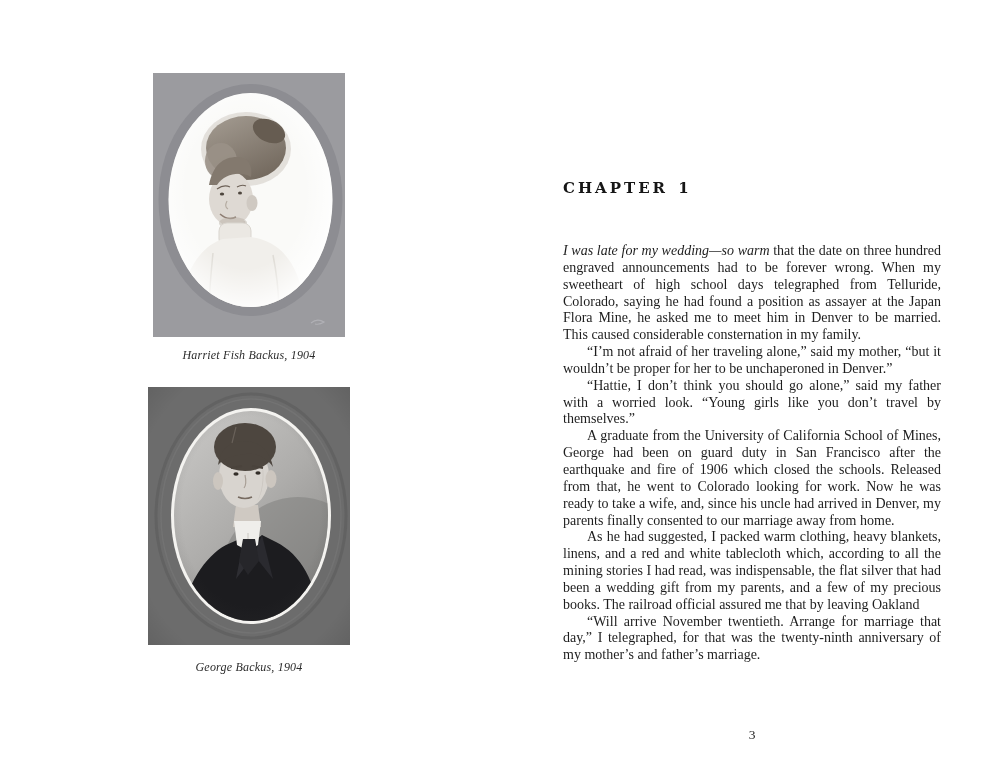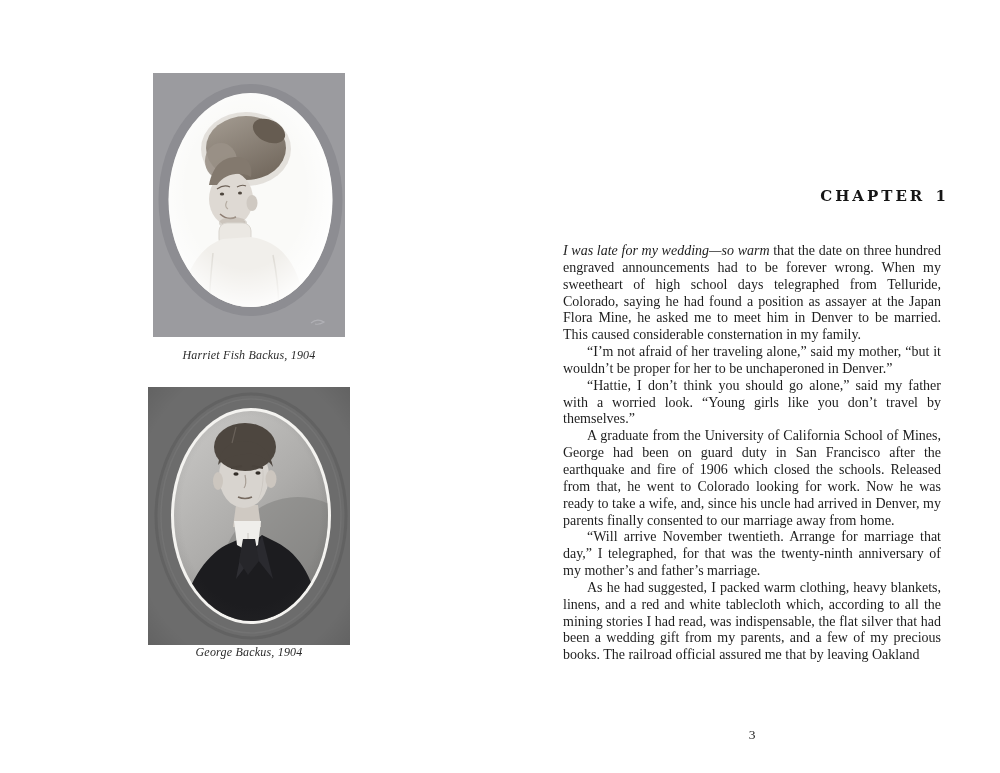--- a/index.html
+++ b/index.html
@@ -19,29 +19,29 @@
   .figure svg { display: block; }
   .caption {
     display: block;
     text-align: center;
     font-style: italic;
     font-size: 12px;
     letter-spacing: 0.2px;
     color: #2b2b2b;
   }
   .figure-1 .caption { margin-top: 11px; }
-  .figure-2 .caption { }
+  .figure-2 .caption { margin-top: 15px; }
 
   
   .chapter-heading {
     position: absolute;
     left: 563px; top: 179px;
     width: 378px;
-    margin: 8px;
-    text-align: right;
+    margin: 0;
+    text-align: left;
     font-family: "DejaVu Serif", serif;
     font-weight: 700;
     font-size: 15px;
     letter-spacing: 3px;
     word-spacing: 2px;
     color: #161616;
   }
   .body-text {
     position: absolute;
     left: 563px; top: 243px;
@@ -206,20 +206,20 @@
   </div>
 
   <div>
     <h1 class="chapter-heading">CHAPTER 1</h1>
 
     <div class="body-text">
         <p class="first"><em>I was late for my wedding—so warm</em> that the date on three hundred engraved announcements had to be forever wrong. When my sweetheart of high school days telegraphed from Telluride, Colorado, saying he had found a position as assayer at the Japan Flora Mine, he asked me to meet him in Denver to be married. This caused considerable consternation in my family.</p>
         <p>“I’m not afraid of her traveling alone,” said my mother, “but it wouldn’t be proper for her to be unchaperoned in Denver.”</p>
         <p>“Hattie, I don’t think you should go alone,” said my father with a worried look. “Young girls like you don’t travel by themselves.”</p>
         <p>A graduate from the University of California School of Mines, George had been on guard duty in San Francisco after the earthquake and fire of 1906 which closed the schools. Released from that, he went to Colorado looking for work. Now he was ready to take a wife, and, since his uncle had arrived in Denver, my parents finally consented to our marriage away from home.</p>
+        <p>As he had suggested, I packed warm clothing, heavy blankets, linens, and a red and white tablecloth which, according to all the mining stories I had read, was indispensable, the flat silver that had been a wedding gift from my parents, and a few of my precious books. The railroad official assured me that by leaving Oakland</p>
         <p>“Will arrive November twentieth. Arrange for marriage that day,” I telegraphed, for that was the twenty-ninth anniversary of my mother’s and father’s marriage.</p>
-        <p>As he had suggested, I packed warm clothing, heavy blankets, linens, and a red and white tablecloth which, according to all the mining stories I had read, was indispensable, the flat silver that had been a wedding gift from my parents, and a few of my precious books. The railroad official assured me that by leaving Oakland</p>
       </div>
 
     <div class="page-number">3</div>
   </div>
 
 </div>
 
 </body></html>

